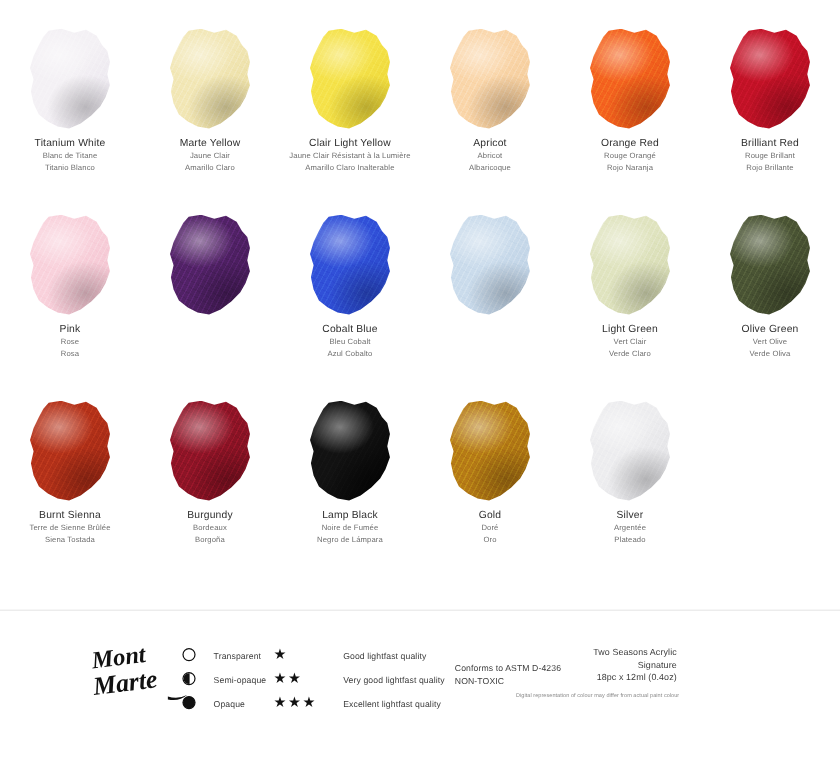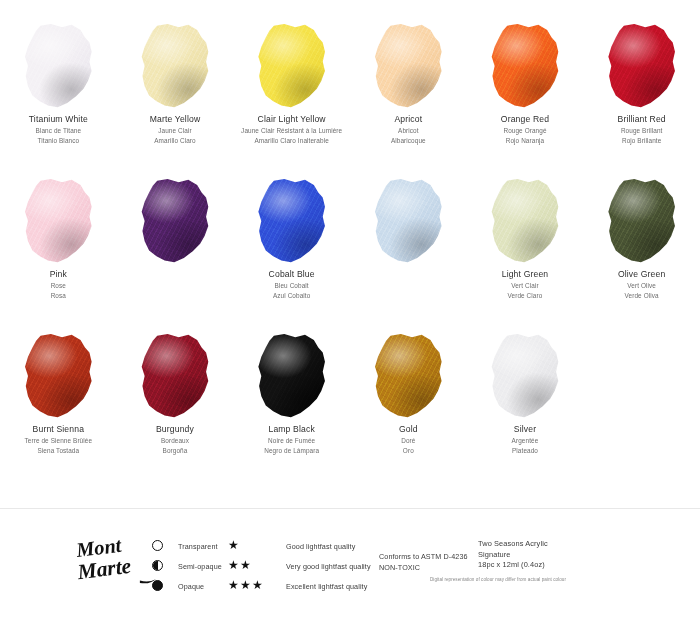--- a/index.html
+++ b/index.html
@@ -211,24 +211,24 @@
     width: 104px;
     font-size: 7.2px;
     color: #3c3c3c;
     line-height: 1.5;
     letter-spacing: 0.1px;
   }
 
   
   .product-info {
     position: absolute;
-    left: 478px;
+    left: 468px;
     top: 30px;
     width: 96px;
-    text-align: left;
+    text-align: right;
     font-size: 7.4px;
     color: #3c3c3c;
     line-height: 1.45;
     letter-spacing: 0.1px;
   }
 
   
   .disclaimer {
     position: absolute;
     left: 408px;

